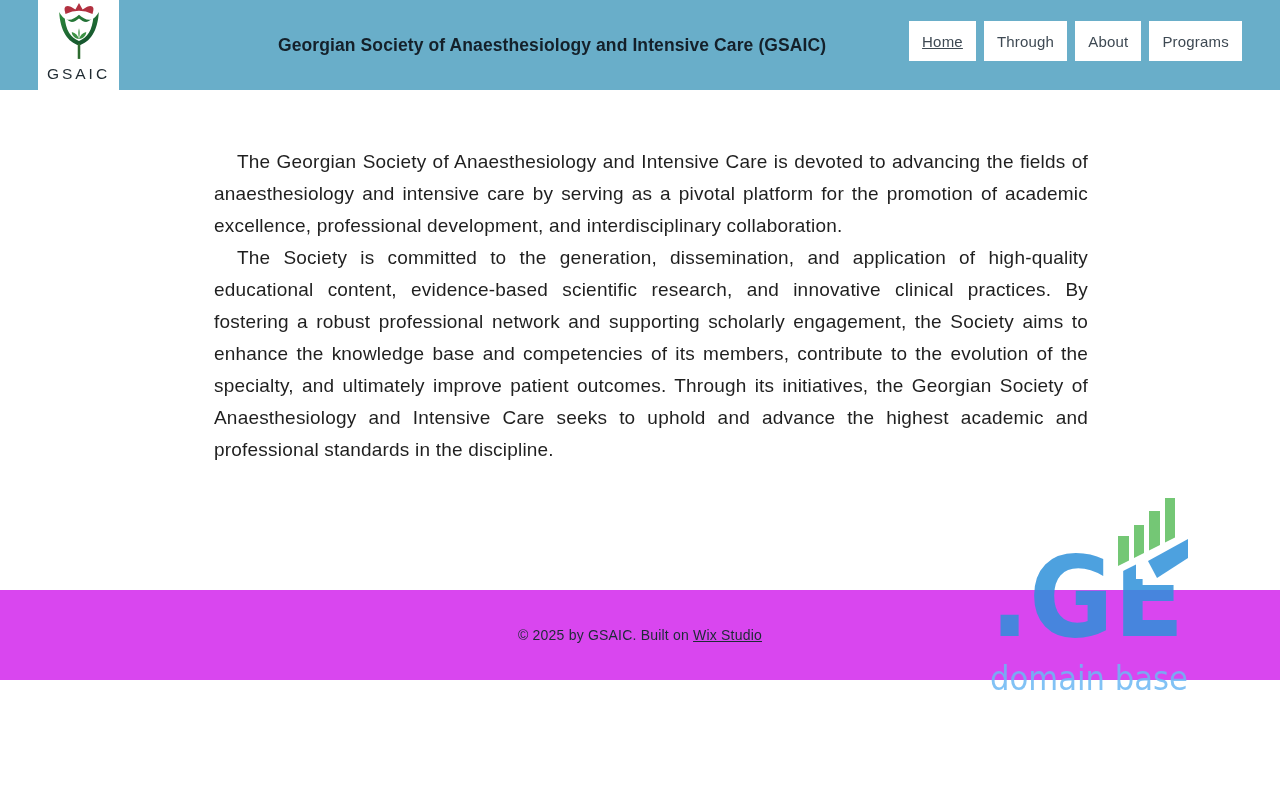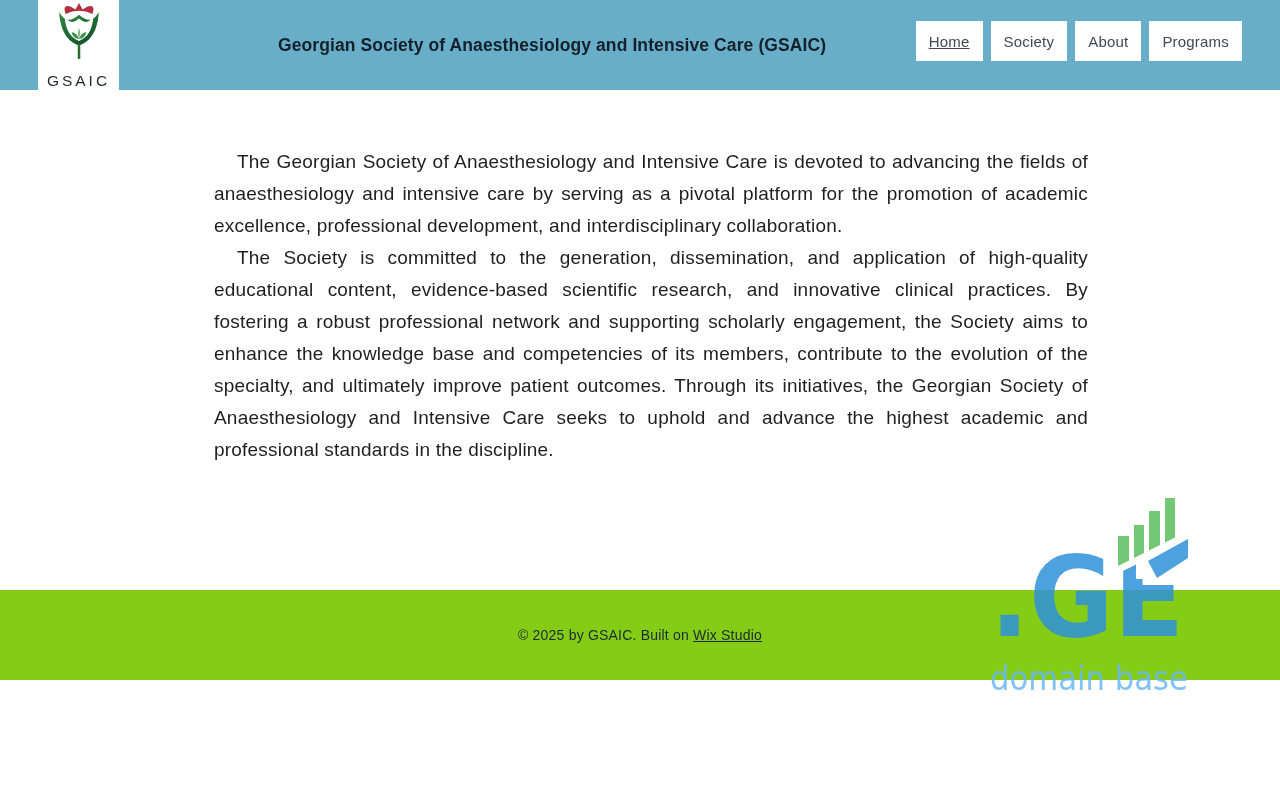--- a/index.html
+++ b/index.html
@@ -24,21 +24,21 @@
     left: 38px; top: 0;
     width: 81px; height: 90px;
     background: #ffffff;
     display: flex;
     flex-direction: column;
     align-items: center;
     cursor: pointer;
   }
   .logo-box svg { margin-top: 1px; }
   .logo-text {
-    margin-top: 7px;
+    margin-top: 0px;
     font-size: 15.5px;
     letter-spacing: 3px;
     color: #1f2a31;
     font-weight: 400;
   }
   .site-title {
     position: absolute;
     left: 239px; top: 0;
     height: 90px;
     display: flex;
@@ -82,21 +82,21 @@
     text-align: justify;
     text-indent: 23px;
     letter-spacing: 0.2px;
   }
 
   
   .footer {
     position: absolute;
     top: 590px; left: 0;
     width: 1280px; height: 90px;
-    background: #84cc16;
+    background: #d946ef;
     display: flex;
     align-items: center;
     justify-content: center;
     z-index: 1;
     text-align: center;
   }
   .footer-text {
     font-size: 14px;
     color: #1d2b35;
     letter-spacing: 0.2px;
@@ -145,21 +145,21 @@
         <rect x="28.6" y="47" width="2.8" height="17" fill="#2d6b2f"></rect>
       </svg>
     </span>
     <span class="logo-text">GSAIC</span>
   </div>
 
   <div class="site-title">Georgian Society of Anaesthesiology and Intensive Care (GSAIC)</div>
 
   <div class="nav">
     <button class="nav-btn active">Home</button>
-    <button class="nav-btn">Society</button>
+    <button class="nav-btn">Through</button>
     <button class="nav-btn">About</button>
     <button class="nav-btn">Programs</button>
   </div>
 </div>
 
 <div class="main">
   <p>The Georgian Society of Anaesthesiology and Intensive Care is devoted to advancing the fields of anaesthesiology and intensive care by serving as a pivotal platform for the promotion of academic excellence, professional development, and interdisciplinary collaboration.</p>
   <p>The Society is committed to the generation, dissemination, and application of high-quality educational content, evidence-based scientific research, and innovative clinical practices. By fostering a robust professional network and supporting scholarly engagement, the Society aims to enhance the knowledge base and competencies of its members, contribute to the evolution of the specialty, and ultimately improve patient outcomes. Through its initiatives, the Georgian Society of Anaesthesiology and Intensive Care seeks to uphold and advance the highest academic and professional standards in the discipline.</p>
 </div>
 

